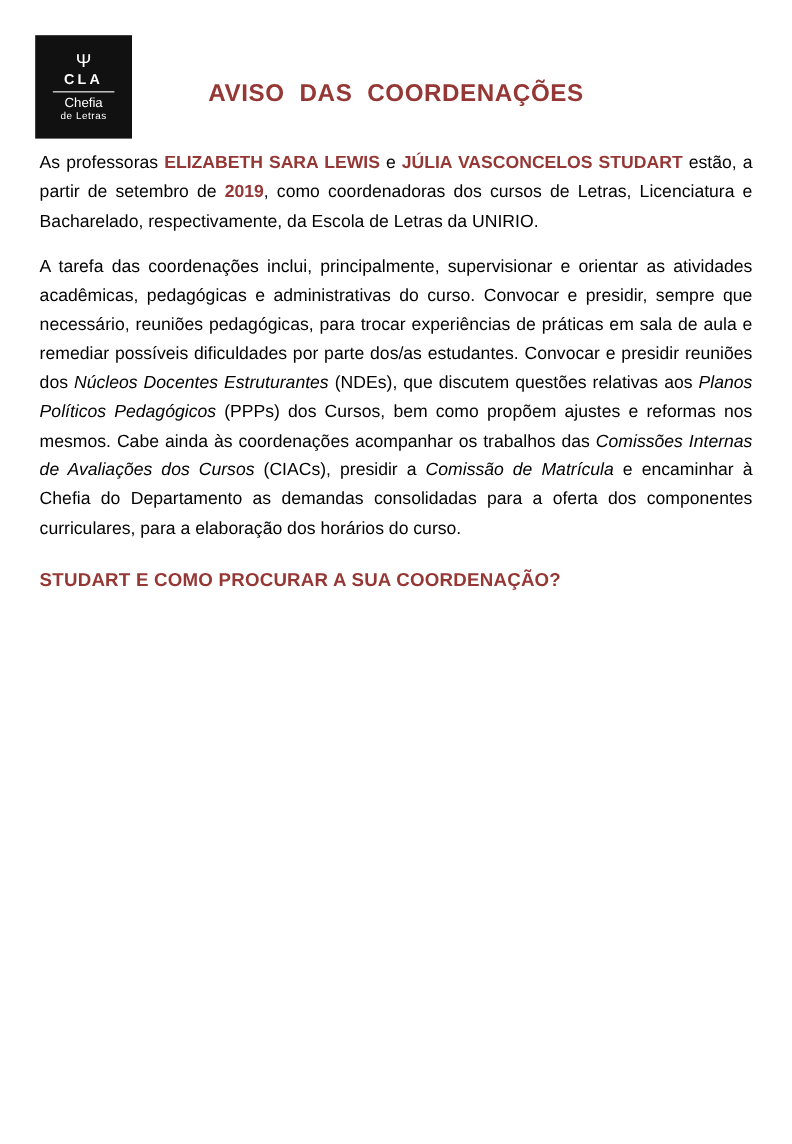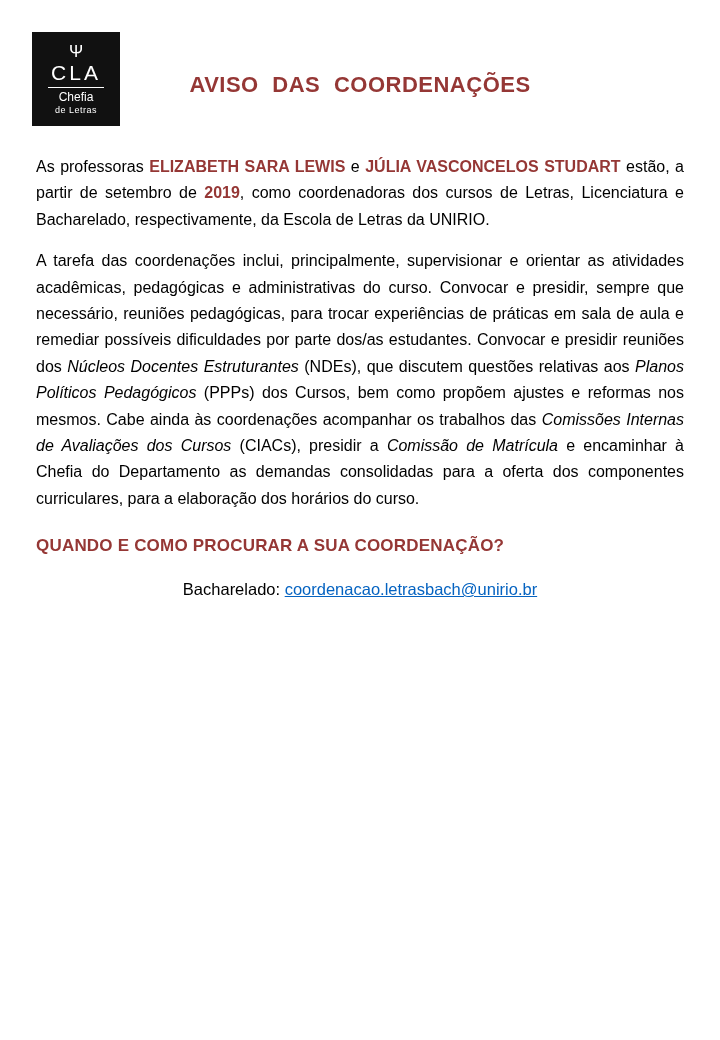--- a/index.html
+++ b/index.html
@@ -20,37 +20,37 @@
   .logo {
     position: absolute; left: -4px; top: 2px;
     width: 88px; height: 94px;
     background: #111;
     color: #fff;
     display: flex; flex-direction: column;
     align-items: center; justify-content: center;
     padding: 4px 2px;
   }
   .trident { font-size: 17px; line-height: 1; margin-bottom: 1px; }
-  .acronym { font-size: 21px; font-weight: normal; letter-spacing: 3px; line-height: 1.1; }
+  .acronym { font-size: 13px; font-weight: bold; letter-spacing: 3px; line-height: 1.1; }
   .logo-rule { display: block; width: 56px; height: 1px; background: #fff; margin: 3px 0 3px; }
   .school { font-size: 12px; line-height: 1.15; }
   .school.small { font-size: 9px; letter-spacing: 0.5px; text-align: center; }
   .title {
     margin: 18px; padding-top: 42px;
     text-align: center;
     font-size: 22px; font-weight: bold;
     letter-spacing: 0.5px; word-spacing: 7px;
     color: var(--accent, #953735);
   }
   .body-text {
     margin: 0 0 15px;
     font-size: 16px; line-height: 1.65;
     text-align: justify;
   }
-  .intro { margin-top: 18px; }
+  .intro { }
   .section-heading {
     margin: 24px 0 15px;
     font-size: 17px; font-weight: bold;
     color: var(--accent, #953735);
     letter-spacing: 0.2px;
   }
   .accent-bold { color: var(--accent, #953735); font-weight: bold; }
   .it { font-style: italic; }
   .contacts { margin-top: 18px; }
   .contact-line {
@@ -77,23 +77,20 @@
       <span class="school small">de Letras</span>
     </div>
     <h1 class="title">AVISO DAS COORDENAÇÕES</h1>
   </header>
 
   <p class="body-text intro"><span class="">As professoras </span><span class="accent-bold">ELIZABETH SARA LEWIS</span><span class=""> e </span><span class="accent-bold">JÚLIA VASCONCELOS STUDART</span><span class=""> estão, a partir de setembro de </span><span class="accent-bold">2019</span><span class="">, como coordenadoras dos cursos de Letras, Licenciatura e Bacharelado, respectivamente, da Escola de Letras da UNIRIO.</span></p>
 
 
   <p class="body-text"><span class="">A tarefa das coordenações inclui, principalmente, supervisionar e orientar as atividades acadêmicas, pedagógicas e administrativas do curso. Convocar e presidir, sempre que necessário, reuniões pedagógicas, para trocar experiências de práticas em sala de aula e remediar possíveis dificuldades por parte dos/as estudantes. Convocar e presidir reuniões dos </span><span class="it">Núcleos Docentes Estruturantes</span><span class=""> (NDEs), que discutem questões relativas aos </span><span class="it">Planos Políticos Pedagógicos</span><span class=""> (PPPs) dos Cursos, bem como propõem ajustes e reformas nos mesmos. Cabe ainda às coordenações acompanhar os trabalhos das </span><span class="it">Comissões Internas de Avaliações dos Cursos</span><span class=""> (CIACs), presidir a </span><span class="it">Comissão de Matrícula</span><span class=""> e encaminhar à Chefia do Departamento as demandas consolidadas para a oferta dos componentes curriculares, para a elaboração dos horários do curso.</span></p>
 
-  <h2 class="section-heading">QUANDO E COMO PROCURAR A SUA COORDENAÇÃO?</h2>
+  <h2 class="section-heading">STUDART E COMO PROCURAR A SUA COORDENAÇÃO?</h2>
 
 
 
   <div class="contacts">
-    <div class="contact-line">
-      <span>Bacharelado: </span><a class="email" href="#">coordenacao.letrasbach@unirio.br</a>
-    </div>
   </div>
 
 </div>
 
 </body></html>

